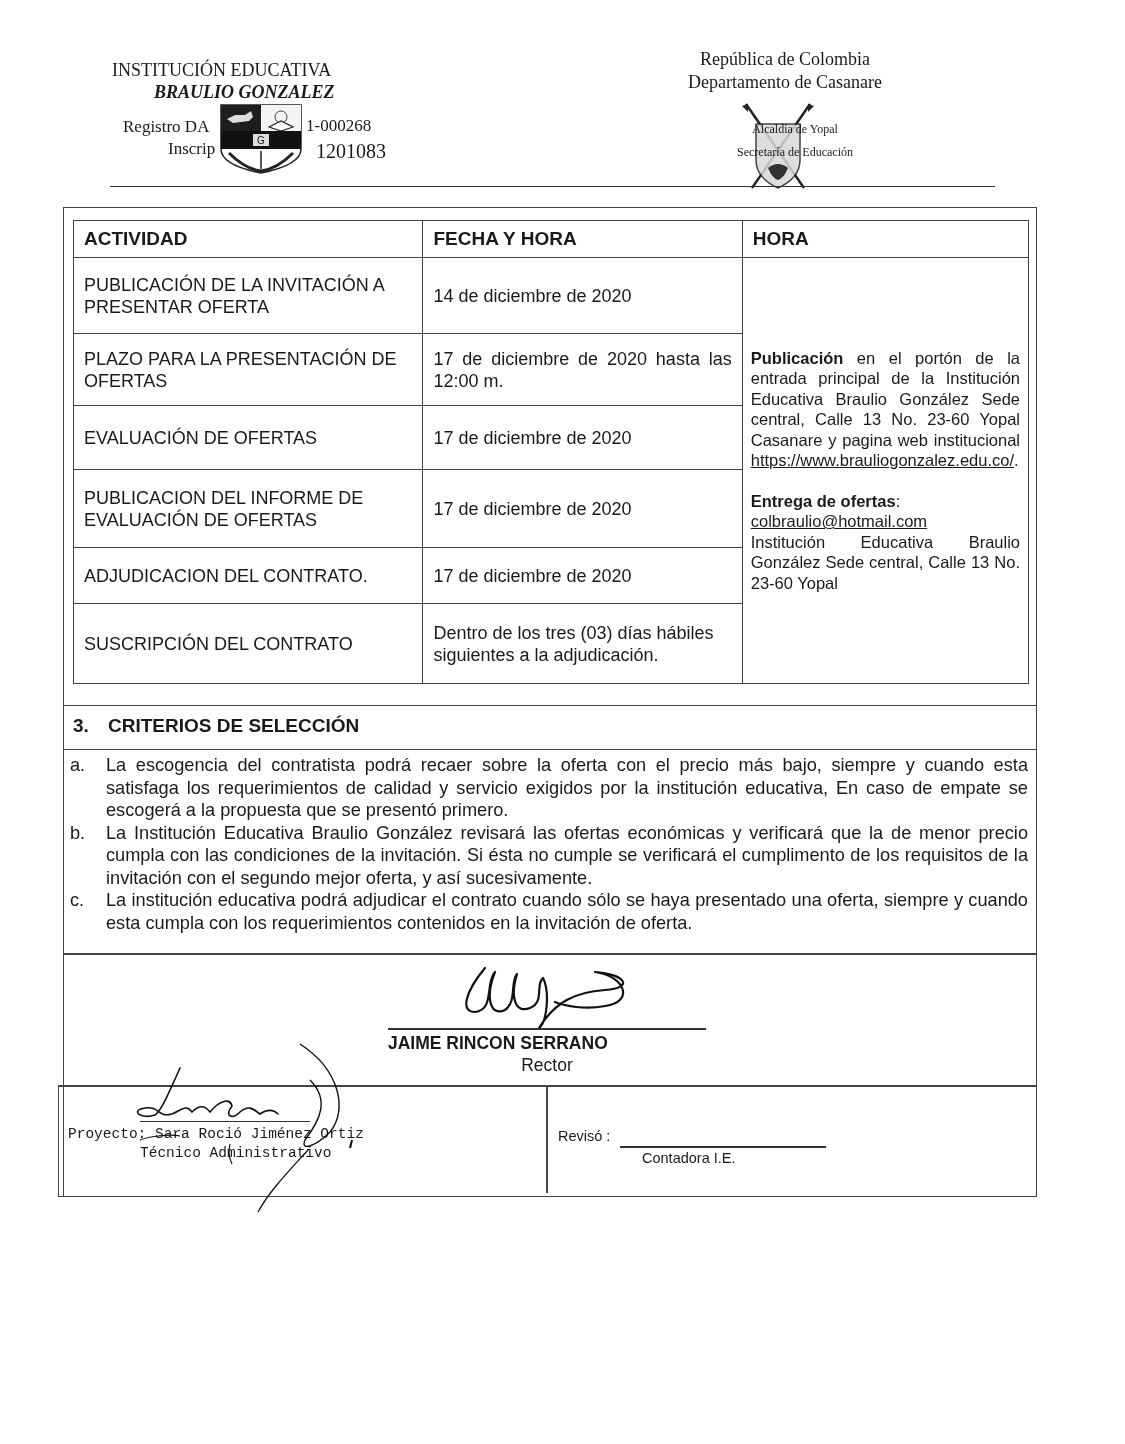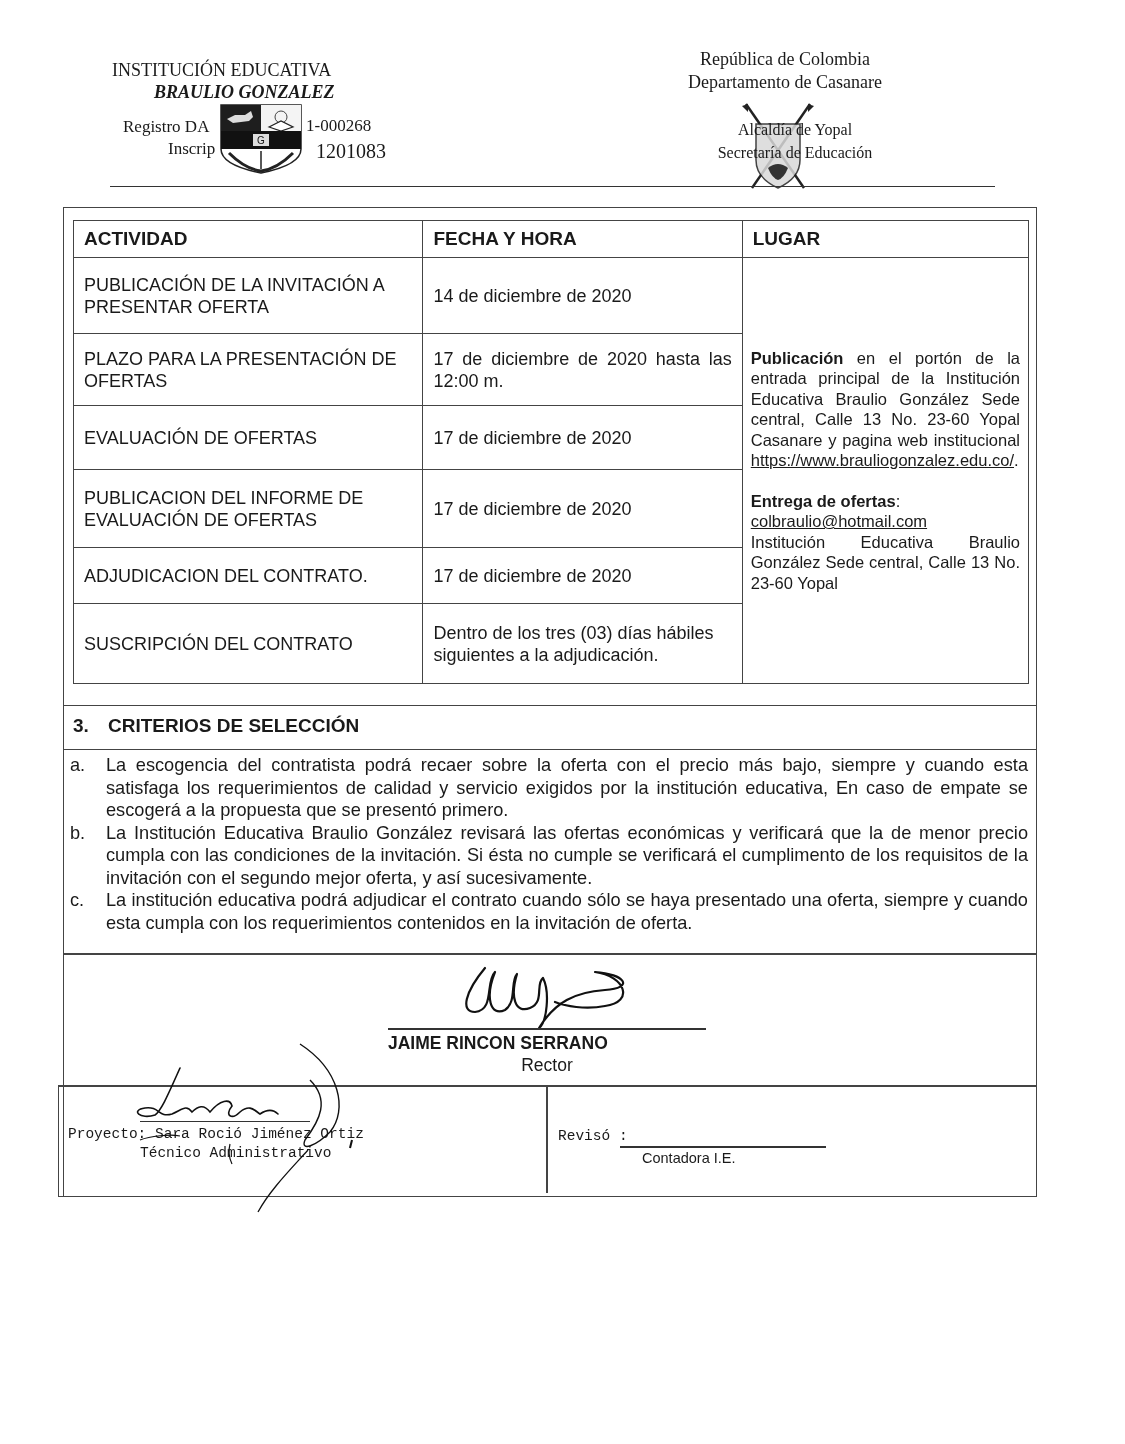--- a/index.html
+++ b/index.html
@@ -10,21 +10,21 @@
   .hdr-left { position: absolute; left: 112px; top: 59px; width: 260px; font-size: 18px; line-height: 22px; }
   .hdr-left .l1 { text-align: left; }
   .hdr-left .l2 { font-weight: bold; font-style: italic; padding-left: 42px; }
   .reg { position: absolute; left: 123px; top: 116px; font-size: 17px; line-height: 22px; }
   .reg .r2 { padding-left: 45px; }
   .reg-num1 { position: absolute; left: 306px; top: 116px; font-size: 17px; }
   .reg-num2 { position: absolute; left: 316px; top: 140px; font-size: 20px; }
   .crest { position: absolute; left: 219px; top: 103px; width: 84px; height: 72px; }
 
   .hdr-right { position: absolute; left: 670px; top: 48px; width: 230px; text-align: center; font-size: 18px; line-height: 23px; }
-  .hdr-right2 { position: absolute; left: 690px; top: 118px; width: 210px; text-align: center; font-size: 16px; line-height: 23px; }
+  .hdr-right2 { position: absolute; left: 690px; top: 118px; width: 210px; text-align: center; font-size: 12px; line-height: 23px; }
   .shield { position: absolute; left: 738px; top: 102px; width: 80px; height: 88px; }
 
   .hdr-rule { position: absolute; left: 110px; top: 186px; width: 885px; height: 1px; background: #333; }
 
   
   .outer { position: absolute; left: 63px; top: 207px; width: 974px; height: 990px; border: 1.5px solid #444; box-sizing: border-box; }
 
   
   table.sched { position: absolute; left: 73px; top: 220px; width: 956px; border-collapse: collapse; font-family: "Liberation Sans", "DejaVu Sans", sans-serif; font-size: 18px; }
   table.sched td, table.sched th { border: 1.5px solid #444; vertical-align: middle; padding: 0 10px; }
@@ -56,21 +56,21 @@
 
   .bottom-rule { position: absolute; left: 58px; top: 1085px; width: 979px; height: 1.5px; background: #444; }
   .bottom-box { position: absolute; left: 58px; top: 1085px; width: 979px; height: 112px; border-left: 1.5px solid #444; border-bottom: 1.5px solid #444; box-sizing: border-box; }
   .mid-divider { position: absolute; left: 546px; top: 1085px; width: 1.5px; height: 108px; background: #444; }
 
   .proy { position: absolute; left: 68px; top: 1125px; font-family: Liberation Mono, monospace; font-size: 14.5px; line-height: 19px; }
   .proy .role { padding-left: 72px; }
   .proy-line { position: absolute; left: 140px; top: 1121px; width: 170px; height: 1px; background: #333; }
   .sig-sara { position: absolute; left: 120px; top: 1040px; width: 240px; height: 180px; }
 
-  .rev { position: absolute; left: 558px; top: 1128px; font-family: Liberation Mono, monospace; font-size: 14.5px; }
+  .rev { position: absolute; left: 558px; top: 1128px; font-family: Liberation Sans, sans-serif; font-size: 14.5px; }
   .rev-line { position: absolute; left: 620px; top: 1146px; width: 206px; height: 1.5px; background: #333; }
   .rev-role { position: absolute; left: 642px; top: 1150px; font-family: "Liberation Sans", "DejaVu Sans", sans-serif; font-size: 14.5px; }
 </style>
 </head>
 <body>
 
 <div class="hdr-left serif">
   <div class="l1">INSTITUCIÓN EDUCATIVA</div>
   <div class="l2">BRAULIO GONZALEZ</div>
 </div>
@@ -114,21 +114,21 @@
 
 <div class="hdr-rule"></div>
 
 <div class="outer"></div>
 
 <table class="sched">
   <thead>
     <tr>
       <th>ACTIVIDAD</th>
       <th>FECHA Y HORA</th>
-      <th>LUGAR</th>
+      <th>HORA</th>
     </tr>
   </thead>
   <tbody>
     <tr style="height:76px">
       <td class="act">PUBLICACIÓN DE LA INVITACIÓN A PRESENTAR OFERTA</td>
       <td class="fecha">14 de diciembre de 2020</td>
       <td class="lugar" rowspan="6">
         <p class="just">
           <b>Publicación</b><span> en el portón de la entrada principal de la Institución Educativa Braulio González Sede central, Calle 13 No. 23-60 Yopal Casanare y pagina web institucional</span>
           <u style="word-break:break-all">https://www.brauliogonzalez.edu.co/</u><span>.</span>

